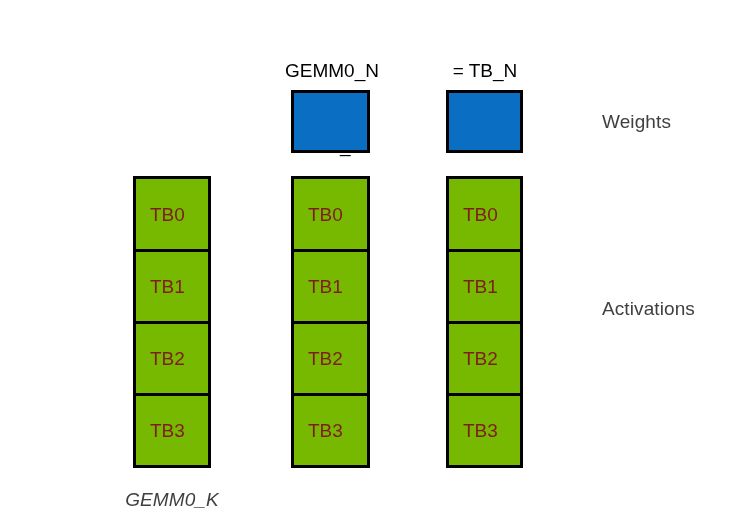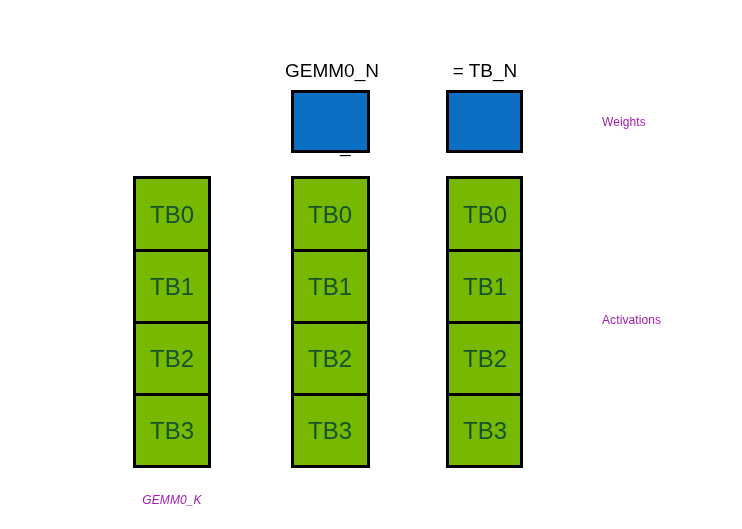--- a/index.html
+++ b/index.html
@@ -16,23 +16,23 @@
     position: relative;
     width: 742px;
     height: 529px;
     background: #ffffff;
     overflow: hidden;
   }
   .abs { position: absolute; }
 
   
   .label {
-    font-size: 12px;
+    font-size: 19px;
     line-height: 24px;
-    color: #a21caf;
+    color: #404040;
     white-space: pre;
     letter-spacing: 0.1px;
   }
   .label-center { text-align: center; font-style: italic; }
   .label-2line {
     font-size: 19px;
     line-height: 25px;
     text-align: center;
     white-space: pre;
   }
@@ -46,22 +46,22 @@
   .tb-box {
     box-sizing: border-box;
     border: 3px solid #000000;
     background: #76b900;
     display: flex;
     align-items: center;
     position: relative;
   }
   .tb-box + .tb-box { margin-top: -3px; }
   .tb-text {
-    color: #14532d;
-    font-size: 24px;
+    color: #7f1d1d;
+    font-size: 19px;
     line-height: 19px;
     padding-left: 14px;
     white-space: pre;
   }
   .weight-box {
     box-sizing: border-box;
     border: 3px solid #000000;
     background: #0a6fc2;
     position: absolute;
   }
@@ -79,21 +79,21 @@
   <div class="abs label-2line" style="left:417px; top:8px; width:136px;">
     <div>= TB_N</div>
   </div>
 
   <div class="weight-box" style="left:291px; top:90px; width:79px; height:63px;"></div>
 
   <div class="weight-box" style="left:446px; top:90px; width:77px; height:63px;"></div>
 
   <div class="abs label" style="left:602px; top:110px;">Weights</div>
 
-  <div class="abs label" style="left:602px; top:297px;margin-top:11px;">Activations</div>
+  <div class="abs label" style="left:602px; top:297px;">Activations</div>
 
 
   <div class="tb-col" style="left:133px; top:176px; width:78px;">
     <div class="tb-box" style="height:76px;">
       <span class="tb-text">TB0</span>
     </div>
     <div class="tb-box" style="height:75px;">
       <span class="tb-text">TB1</span>
     </div>
     <div class="tb-box" style="height:75px;">

